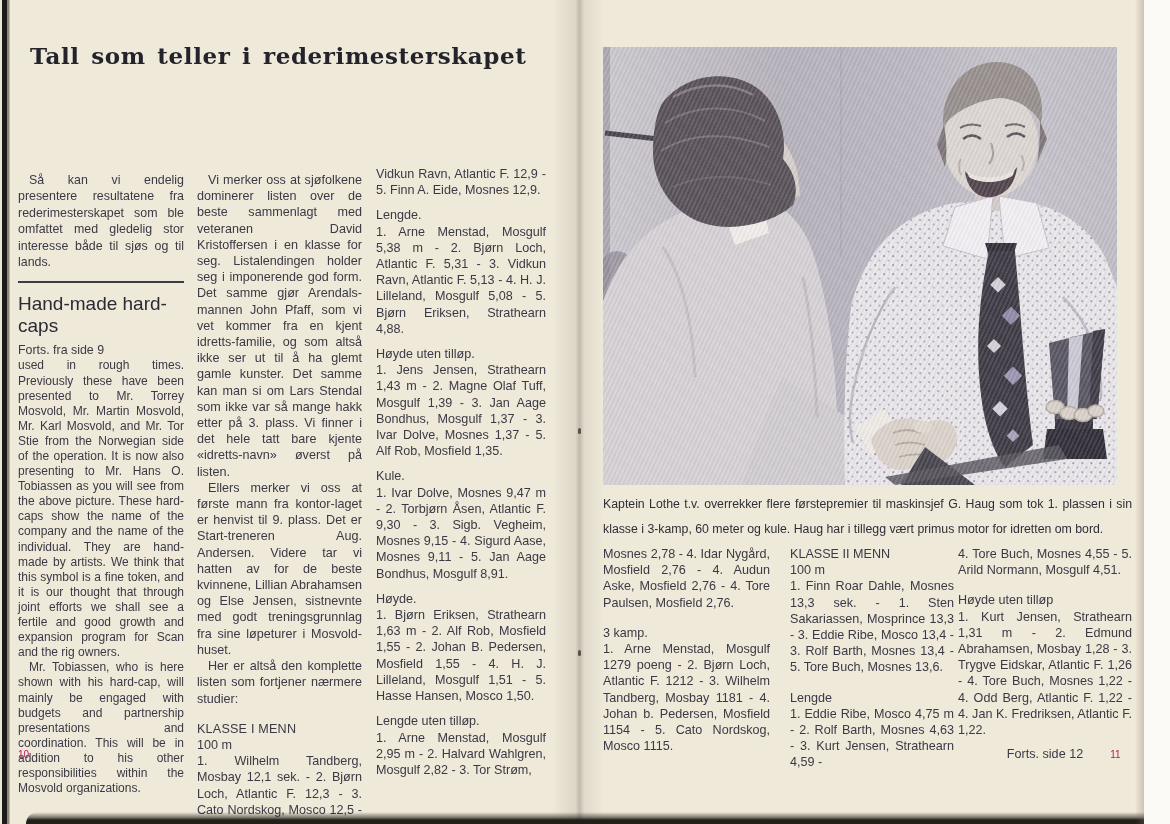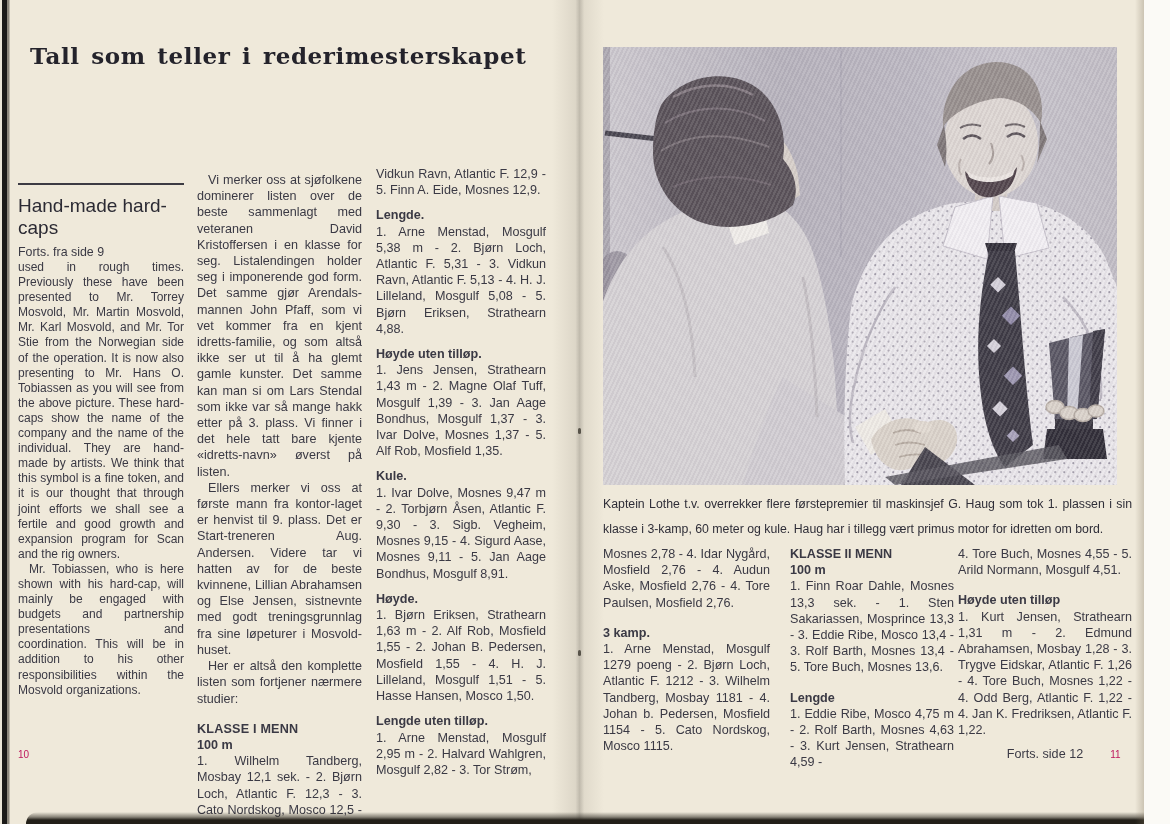--- a/index.html
+++ b/index.html
@@ -27,21 +27,21 @@
   .title{
     position:absolute;left:18px;top:30px;margin:12px;width:540px;
     font-family:"DejaVu Serif", serif;font-weight:700;
     font-size:23px;letter-spacing:.6px;word-spacing:3px;color:#24232b;
   }
 
   .col{position:absolute}
   .col p{margin:0}
   .just{text-align:justify;hyphens:auto;-webkit-hyphens:auto}
   .indent{text-indent:11px}
-  .h{font-weight:700}
+  .h{font-weight:400}
   .sec{margin-top:9px !important}
   .klasse{margin-top:14px !important;letter-spacing:.2px}
 
   
   #l-col1{left:18px;top:172px;width:166px}
   #l-col1 .intro{font-size:12.4px;line-height:16.4px}
   .rule{height:2px;background:#3c3b43;margin:11px 0 10px}
   .subhead{margin:0 0 7px;font-size:19px;line-height:21.5px;font-weight:400;color:#2b2a33}
   .note{font-size:12.4px;line-height:15px;margin:0 0 7px}
   .body1{font-size:12px;line-height:15.1px}
@@ -72,20 +72,21 @@
 
 <div class="spread">
 
   <div class="gutter"></div>
   <div class="staple" id="staple-a"></div>
   <div class="staple" id="staple-b"></div>
 
   <h1 class="title">Tall som teller i rederimesterskapet</h1>
 
   <div class="col" id="l-col1">
+    <p class="intro just indent">Så kan vi endelig presentere resultatene fra rederimesterskapet som ble omfattet med gledelig stor interesse både til sjøs og til lands.</p>
     <div class="rule"></div>
     <h2 class="subhead">Hand-made hard-caps</h2>
     <p class="note">Forts. fra side 9</p>
     <p class="body1 just">used in rough times. Previously these have been presented to Mr. Torrey Mosvold, Mr. Martin Mosvold, Mr. Karl Mosvold, and Mr. Tor Stie from the Norwegian side of the operation. It is now also presenting to Mr. Hans O. Tobiassen as you will see from the above picture. These hard-caps show the name of the company and the name of the individual. They are hand-made by artists. We think that this symbol is a fine token, and it is our thought that through joint efforts we shall see a fertile and good growth and expansion program for Scan and the rig owners.</p>
     <p class="body1 just indent">Mr. Tobiassen, who is here shown with his hard-cap, will mainly be engaged with budgets and partnership presentations and coordination. This will be in addition to his other responsibilities within the Mosvold organizations.</p>
   </div>
 
   <div class="col listcol" id="l-col2">
     <p class="just indent">Vi merker oss at sjøfolkene dominerer listen over de beste sammenlagt med veteranen David Kristoffersen i en klasse for seg. Listalendingen holder seg i imponerende god form. Det samme gjør Arendals-mannen John Pfaff, som vi vet kommer fra en kjent idretts-familie, og som altså ikke ser ut til å ha glemt gamle kunster. Det samme kan man si om Lars Stendal som ikke var så mange hakk etter på 3. plass. Vi finner i det hele tatt bare kjente «idretts-navn» øverst på listen.</p>
     <p class="just indent">Ellers merker vi oss at første mann fra kontor-laget er henvist til 9. plass. Det er Start-treneren Aug. Andersen. Videre tar vi hatten av for de beste kvinnene, Lillian Abrahamsen og Else Jensen, sistnevnte med godt treningsgrunnlag fra sine løpeturer i Mosvold-huset.</p>

